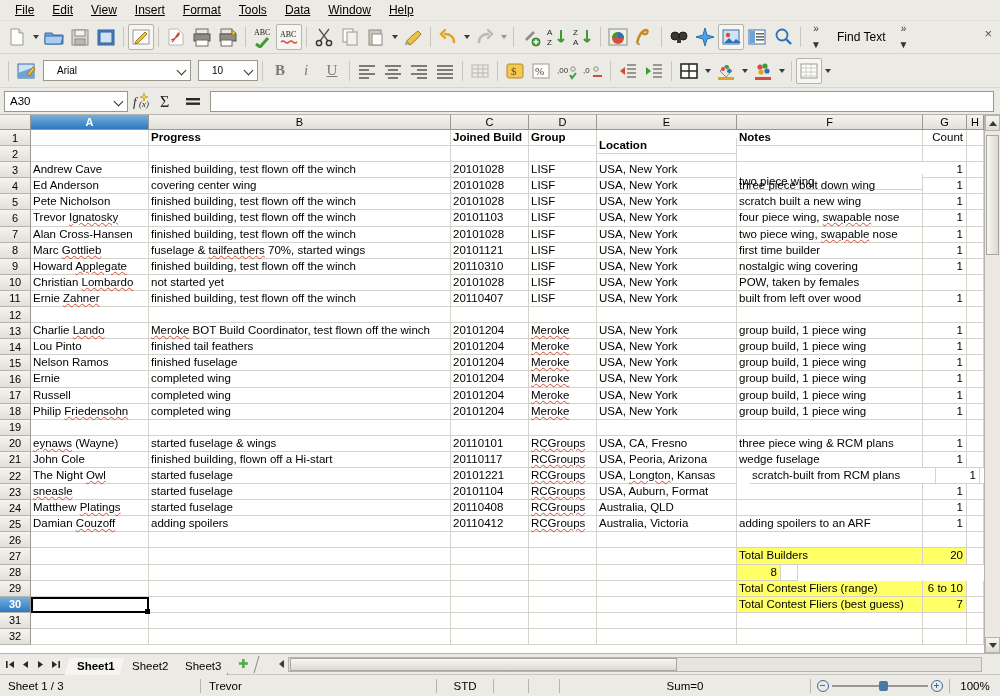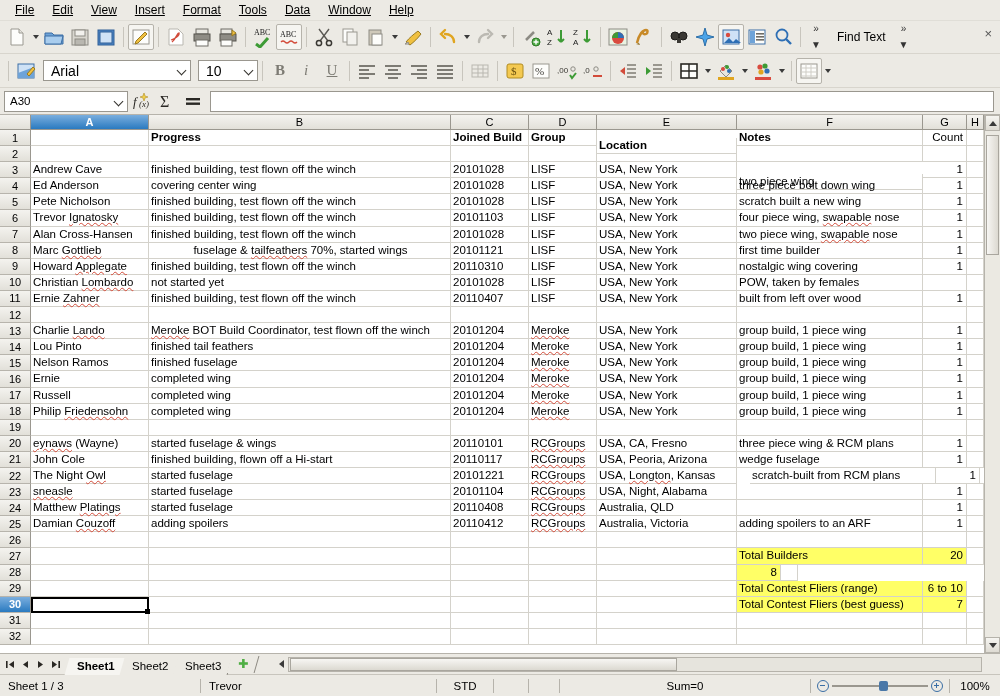--- a/index.html
+++ b/index.html
@@ -35,21 +35,21 @@
   .caret { width: 0; height: 0; border-left: 3.5px solid transparent;
            border-right: 3.5px solid transparent; border-top: 4px solid #3a3a3a; }
   .caret.dim { border-top-color: #9a978f; }
 
   
   .ico { width: 22px; height: 22px; position: relative; display: block; }
 
   
   .combo { height: 21px; background: #fff; border: 1px solid #9a978f;
            display: flex; align-items: center; position: relative; }
-  .combo .val { font-size: 14px; color: #000; padding-left: 7px; flex: 1; overflow: hidden;
+  .combo .val { font-size: 10px; color: #000; padding-left: 13px; flex: 1; overflow: hidden;
                 white-space: nowrap; }
   .combo .arrow { width: 17px; height: 100%; display: flex; align-items: center;
                   justify-content: center; }
   .cmb-font { width: 148px; margin-left: 4px; }
   .cmb-size { width: 60px; margin-left: 7px; }
   .chev { width: 9px; height: 9px; position: relative; }
   .chev:after { content: ""; position: absolute; left: 0.5px; top: 1px; width: 6px; height: 6px;
                 border-right: 1.6px solid #33312c; border-bottom: 1.6px solid #33312c;
                 transform: rotate(45deg); }
 
@@ -695,21 +695,21 @@
                 <div class="cell" style="width: 302px; flex: 0 0 302px;">finished building, test flown off the winch</div>
                 <div class="cell" style="width: 78px; flex: 0 0 78px;">20101028</div>
                 <div class="cell" style="width: 68px; flex: 0 0 68px;">LISF</div>
                 <div class="cell" style="width: 140px; flex: 0 0 140px;">USA, New York</div>
                 <div class="cell" style="width: 186px; flex: 0 0 186px;">two piece wing, <span class="sp">swapable</span> nose</div>
                 <div class="cell num" style="width: 44px; flex: 0 0 44px;">1</div>
                 <div class="cell" style="width: 17px; flex: 0 0 17px;"></div>
               </div>
               <div class="row">
                 <div class="cell" style="width: 118px; flex: 0 0 118px;">Marc <span class="sp">Gottlieb</span></div>
-                <div class="cell" style="width: 302px; flex: 0 0 302px; text-align: center;">fuselage &amp; <span class="sp">tailfeathers</span> 70%, started wings</div>
+                <div class="cell" style="width: 302px; flex: 0 0 302px;">fuselage &amp; <span class="sp">tailfeathers</span> 70%, started wings</div>
                 <div class="cell" style="width: 78px; flex: 0 0 78px;">20101121</div>
                 <div class="cell" style="width: 68px; flex: 0 0 68px;">LISF</div>
                 <div class="cell" style="width: 140px; flex: 0 0 140px;">USA, New York</div>
                 <div class="cell" style="width: 186px; flex: 0 0 186px;">first time builder</div>
                 <div class="cell num" style="width: 44px; flex: 0 0 44px;">1</div>
                 <div class="cell" style="width: 17px; flex: 0 0 17px;"></div>
               </div>
               <div class="row">
                 <div class="cell" style="width: 118px; flex: 0 0 118px;">Howard <span class="sp">Applegate</span></div>
                 <div class="cell" style="width: 302px; flex: 0 0 302px;">finished building, test flown off the winch</div>
@@ -848,21 +848,21 @@
                 <div class="cell" style="width: 140px; flex: 0 0 140px;">USA, <span class="sp">Longton</span>, Kansas</div>
                 <div class="cell" style="width: 186px; flex: 0 0 186px; margin-left: 13px;">scratch-built from RCM plans</div>
                 <div class="cell num" style="width: 44px; flex: 0 0 44px;">1</div>
                 <div class="cell" style="width: 17px; flex: 0 0 17px;"></div>
               </div>
               <div class="row">
                 <div class="cell" style="width: 118px; flex: 0 0 118px;"><span class="sp">sneasle</span></div>
                 <div class="cell" style="width: 302px; flex: 0 0 302px;">started fuselage</div>
                 <div class="cell" style="width: 78px; flex: 0 0 78px;">20101104</div>
                 <div class="cell" style="width: 68px; flex: 0 0 68px;"><span class="sp">RCGroups</span></div>
-                <div class="cell" style="width: 140px; flex: 0 0 140px;">USA, Night, Alabama</div>
+                <div class="cell" style="width: 140px; flex: 0 0 140px;">USA, Auburn, Format</div>
                 <div class="cell" style="width: 186px; flex: 0 0 186px;"></div>
                 <div class="cell num" style="width: 44px; flex: 0 0 44px;">1</div>
                 <div class="cell" style="width: 17px; flex: 0 0 17px;"></div>
               </div>
               <div class="row">
                 <div class="cell" style="width: 118px; flex: 0 0 118px;">Matthew <span class="sp">Platings</span></div>
                 <div class="cell" style="width: 302px; flex: 0 0 302px;">started fuselage</div>
                 <div class="cell" style="width: 78px; flex: 0 0 78px;">20110408</div>
                 <div class="cell" style="width: 68px; flex: 0 0 68px;"><span class="sp">RCGroups</span></div>
                 <div class="cell" style="width: 140px; flex: 0 0 140px;">Australia, QLD</div>

